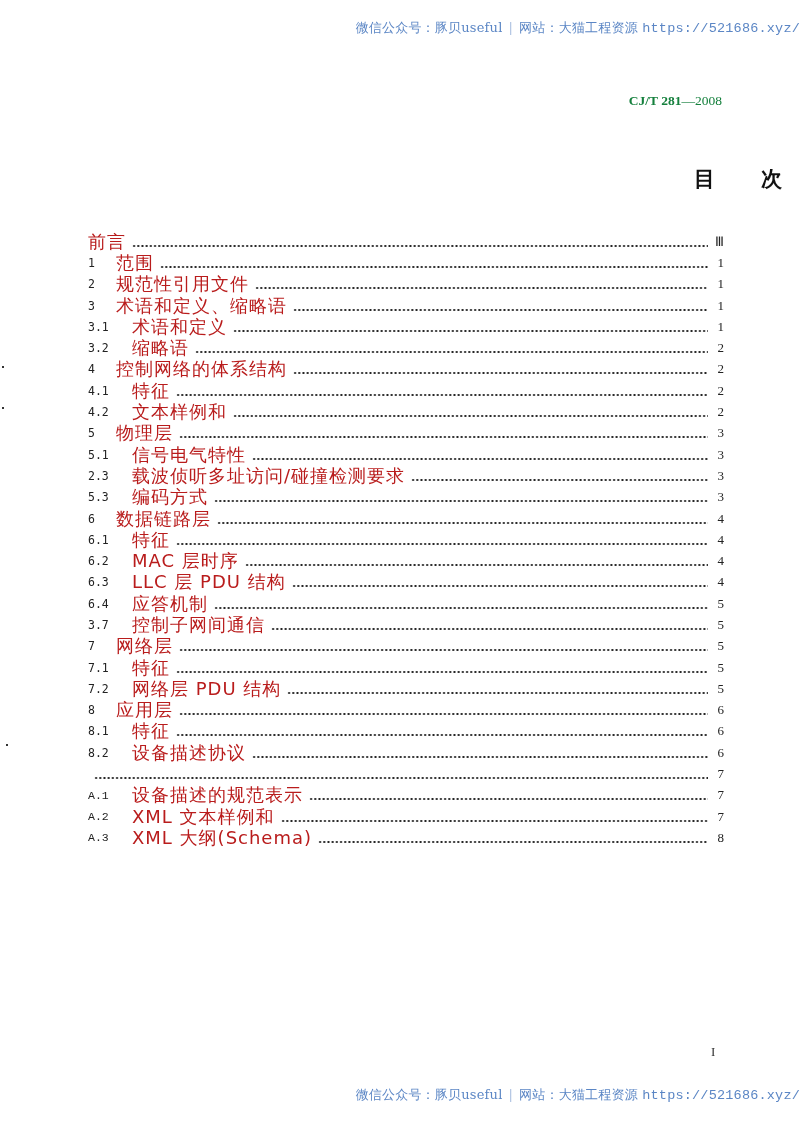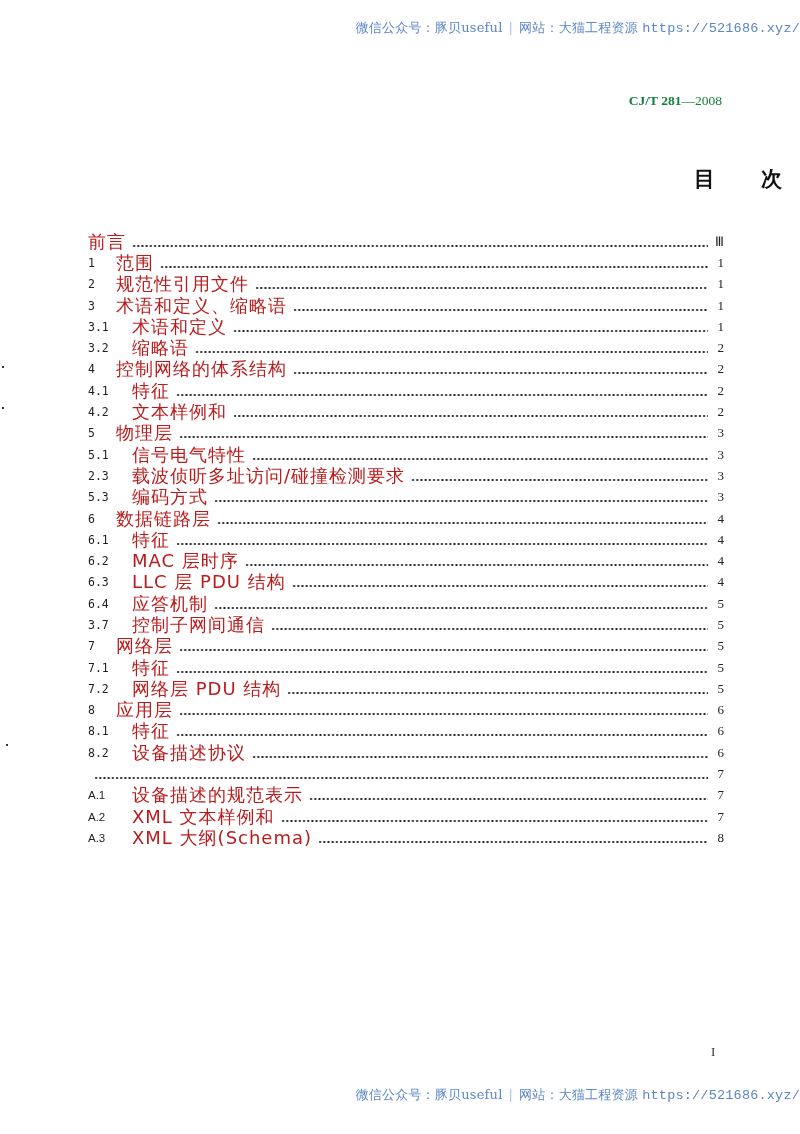--- a/index.html
+++ b/index.html
@@ -26,21 +26,21 @@
       font-family: "DejaVu Sans", sans-serif; font-size: 21px; font-weight: bold; color: #111;
       letter-spacing: 46px; text-indent: 46px; padding-left: 28px;
     }
     .toc { position: absolute; top: 231px; left: 88px; width: 636px; }
     .toc-row {
       height: 21.3px; display: flex; align-items: center; font-size: 12.5px; white-space: nowrap;
     }
     .toc-row .num { font-family: "DejaVu Sans Mono", monospace; font-size: 11.5px; color: #222; }
     .toc-row .lvl1 { display: inline-block; width: 28px; }
     .toc-row .lvl2 { display: inline-block; width: 44px; }
-    .toc-row .lvl2.app { width: 44px; font-family: Liberation Sans, sans-serif; }
+    .toc-row .lvl2.app { width: 44px; font-family: Liberation Mono, monospace; }
     .toc-row .label { font-family: "DejaVu Sans", sans-serif; font-size: 18px; font-weight: normal; color: #b91c1c; letter-spacing: 1px; }
     .toc-row .leader {
       flex: 1; height: 12px; margin: 0 6px 0 6px;
       background-image: radial-gradient(circle, #222 0.9px, transparent 1.1px);
       background-size: 4.2px 4px; background-repeat: repeat-x; background-position: 0 8px;
     }
     .toc-row .page {
       font-family: "Liberation Serif", serif; font-size: 13px; color: #222; min-width: 10px; text-align: right;
     }
     .folio {

